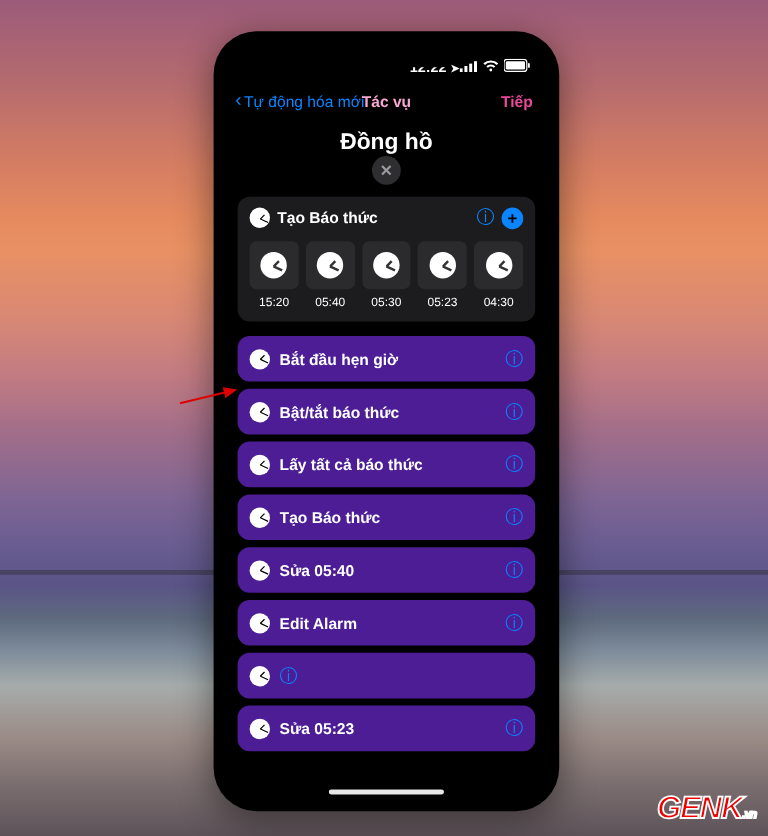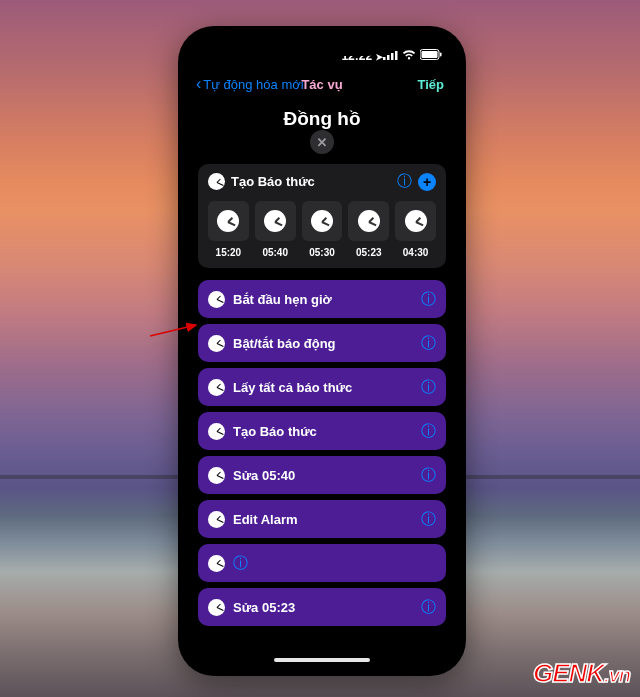--- a/index.html
+++ b/index.html
@@ -55,21 +55,21 @@
   .home-ind {
     position:absolute; bottom:4px; left:50%; transform:translateX(-50%);
     width: 96px; height:4px; border-radius:3px; background:#fff; opacity:.9;
   }
   .nav {
     display:flex; align-items:center; justify-content:space-between;
     padding: 6px 12px 10px 8px; font-size:13px;
   }
   .nav .back { color:#0b84ff; display:flex; align-items:center; gap:2px; }
   .nav .title { color:#f9a8d4; font-weight:600; position:absolute; left:50%; transform:translateX(-50%); }
-  .nav .next { color:#5eead4; font-weight:600; }
+  .nav .next { color:#ec4899; font-weight:600; }
   .chev { font-size:16px; line-height:1; }
   .content { padding: 0 10px; }
   .hdr {
     display:flex; justify-content:flex-end; align-items:center;
     padding: 6px 4px 10px 4px;
     flex-direction: column;
   }
   .hdr h2 { margin:0; font-size:19px; font-weight:700; }
   .xbtn {
     width:24px; height:24px; border-radius:50%; background:#2e2e31;
@@ -86,21 +86,21 @@
   .addbtn {
     width:18px; height:18px; border-radius:50%; background:#0b84ff; color:#000;
     display:flex; align-items:center; justify-content:center; font-size:14px; font-weight:700;
   }
   .thumbs { display:flex; gap:6px; margin-top:10px; }
   .thumb { flex:1; text-align:center; }
   .tbox {
     background:#2b2b2e; border-radius:6px; height:40px;
     display:flex; align-items:center; justify-content:center;
   }
-  .tlabel { font-size:10px; margin-top:6px; color:#fff;font-weight:bold; }
+  .tlabel { font-size:10px; margin-top:6px; color:#fff; }
   .row {
     background:#4c1d95; border-radius:10px; height:38px;
     display:flex; align-items:center; padding:0 10px; margin-bottom:6px;
     gap:8px;
   }
   .row .lbl { font-size:13px; font-weight:600; flex:1; white-space:nowrap; overflow:hidden; }
   .clock-icon {
     width:17px; height:17px; border-radius:50%; background:#fff; position:relative; flex-shrink:0;
   }
   .clock-icon::before, .clock-icon::after {
@@ -124,21 +124,21 @@
     z-index: 20;
     pointer-events:none;
   }
   .genk {
     position:absolute; right:10px; bottom:8px;
     font-family: Impact, "Arial Black", sans-serif;
     font-size:26px; font-weight:900; font-style:italic;
     color:#e00; letter-spacing:-1px;
     -webkit-text-stroke: 1.5px #fff;
   }
-  .genk sub { font-size:20px; vertical-align: baseline; }
+  .genk sub { font-size:10px; vertical-align: baseline; }
 </style>
 </head>
 <body>
 
 <div class="horizon"></div>
 
 <div class="phone">
   <div class="screen">
     <div class="notch"></div>
 
@@ -229,21 +229,21 @@
         </div>
       </div>
 
       <div class="row">
         <span class="clock-icon"></span>
         <span class="lbl">Bắt đầu hẹn giờ</span>
         <span class="ibtn">ⓘ</span>
       </div>
       <div class="row">
         <span class="clock-icon"></span>
-        <span class="lbl">Bật/tắt báo động</span>
+        <span class="lbl">Bật/tắt báo thức</span>
         <span class="ibtn">ⓘ</span>
       </div>
       <div class="row">
         <span class="clock-icon"></span>
         <span class="lbl">Lấy tất cả báo thức</span>
         <span class="ibtn">ⓘ</span>
       </div>
       <div class="row">
         <span class="clock-icon"></span>
         <span class="lbl">Tạo Báo thức</span>

